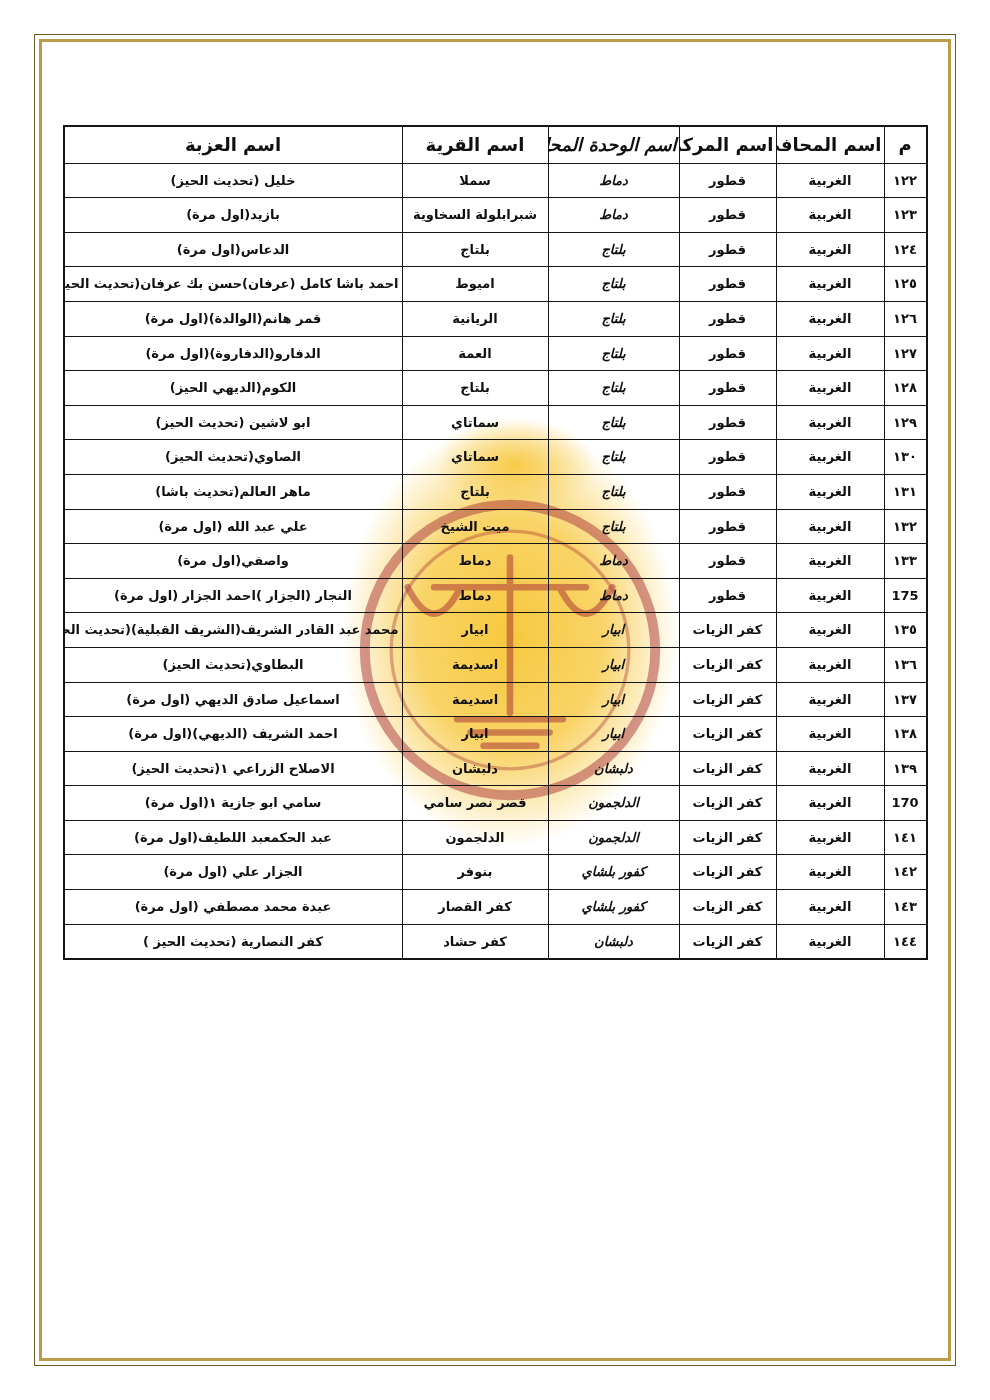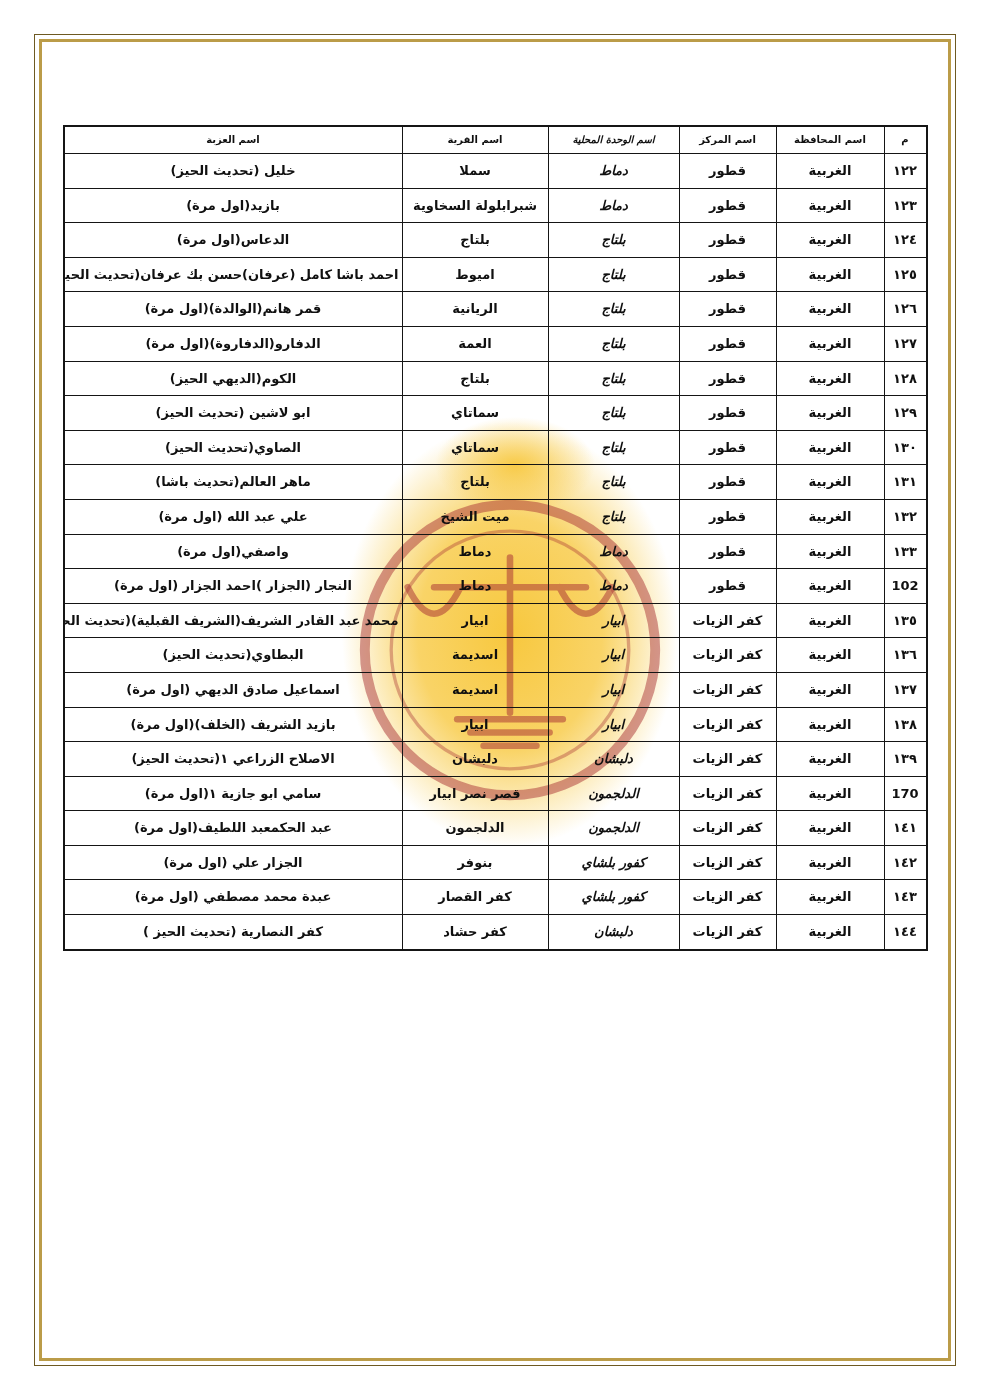--- a/index.html
+++ b/index.html
@@ -89,21 +89,21 @@
     color: #101010;
     padding: 9px 3px;
     font-size: 13px;
     line-height: 1.2;
     background: transparent;
     overflow: hidden;
     white-space: nowrap;
   }
   table.records th {
     padding: 7px 2px;
-    font-size: 10px;
+    font-size: 18px;
   }
   table.records { border: 2px solid #151515; }
   .col-num     { width: 37px; }
   .col-gov     { width: 103px; margin-top: 16px; }
   .col-center  { width: 92px; }
   .col-unit    { width: 126px; font-style: italic; }
   .col-village { width: 141px; }
   .col-hamlet  { width: 333px; }
   td.gov-em {
     font-size: 15px;
@@ -233,21 +233,21 @@
         </tr>
         <tr>
           <td class="col-num">١٣٣</td>
           <td class="col-gov">الغربية</td>
           <td class="col-center">قطور</td>
           <td class="col-unit">دماط</td>
           <td class="col-village">دماط</td>
           <td class="col-hamlet">واصفي(اول مرة)</td>
         </tr>
         <tr>
-          <td class="col-num">102</td>
+          <td class="col-num">175</td>
           <td class="col-gov">الغربية</td>
           <td class="col-center">قطور</td>
           <td class="col-unit">دماط</td>
           <td class="col-village">دماط</td>
           <td class="col-hamlet">النجار (الجزار )احمد الجزار (اول مرة)</td>
         </tr>
         <tr>
           <td class="col-num">١٣٥</td>
           <td class="col-gov">الغربية</td>
           <td class="col-center">كفر الزيات</td>
@@ -270,36 +270,36 @@
           <td class="col-unit">ابيار</td>
           <td class="col-village">اسديمة</td>
           <td class="col-hamlet">اسماعيل صادق الديهي (اول مرة)</td>
         </tr>
         <tr>
           <td class="col-num">١٣٨</td>
           <td class="col-gov">الغربية</td>
           <td class="col-center">كفر الزيات</td>
           <td class="col-unit">ابيار</td>
           <td class="col-village">ابيار</td>
-          <td class="col-hamlet">بازيد الشريف (الخلف)(اول مرة)</td>
+          <td class="col-hamlet">احمد الشريف (الديهي)(اول مرة)</td>
         </tr>
         <tr>
           <td class="col-num">١٣٩</td>
           <td class="col-gov">الغربية</td>
           <td class="col-center">كفر الزيات</td>
           <td class="col-unit">دلبشان</td>
           <td class="col-village">دلبشان</td>
           <td class="col-hamlet">الاصلاح الزراعي ١(تحديث الحيز)</td>
         </tr>
         <tr>
           <td class="col-num">170</td>
           <td class="col-gov">الغربية</td>
           <td class="col-center">كفر الزيات</td>
           <td class="col-unit">الدلجمون</td>
-          <td class="col-village">قصر نصر ابيار</td>
+          <td class="col-village">قصر نصر سامي</td>
           <td class="col-hamlet">سامي ابو جازية ١(اول مرة)</td>
         </tr>
         <tr>
           <td class="col-num">١٤١</td>
           <td class="col-gov">الغربية</td>
           <td class="col-center">كفر الزيات</td>
           <td class="col-unit">الدلجمون</td>
           <td class="col-village">الدلجمون</td>
           <td class="col-hamlet">عبد الحكمعبد اللطيف(اول مرة)</td>
         </tr>

